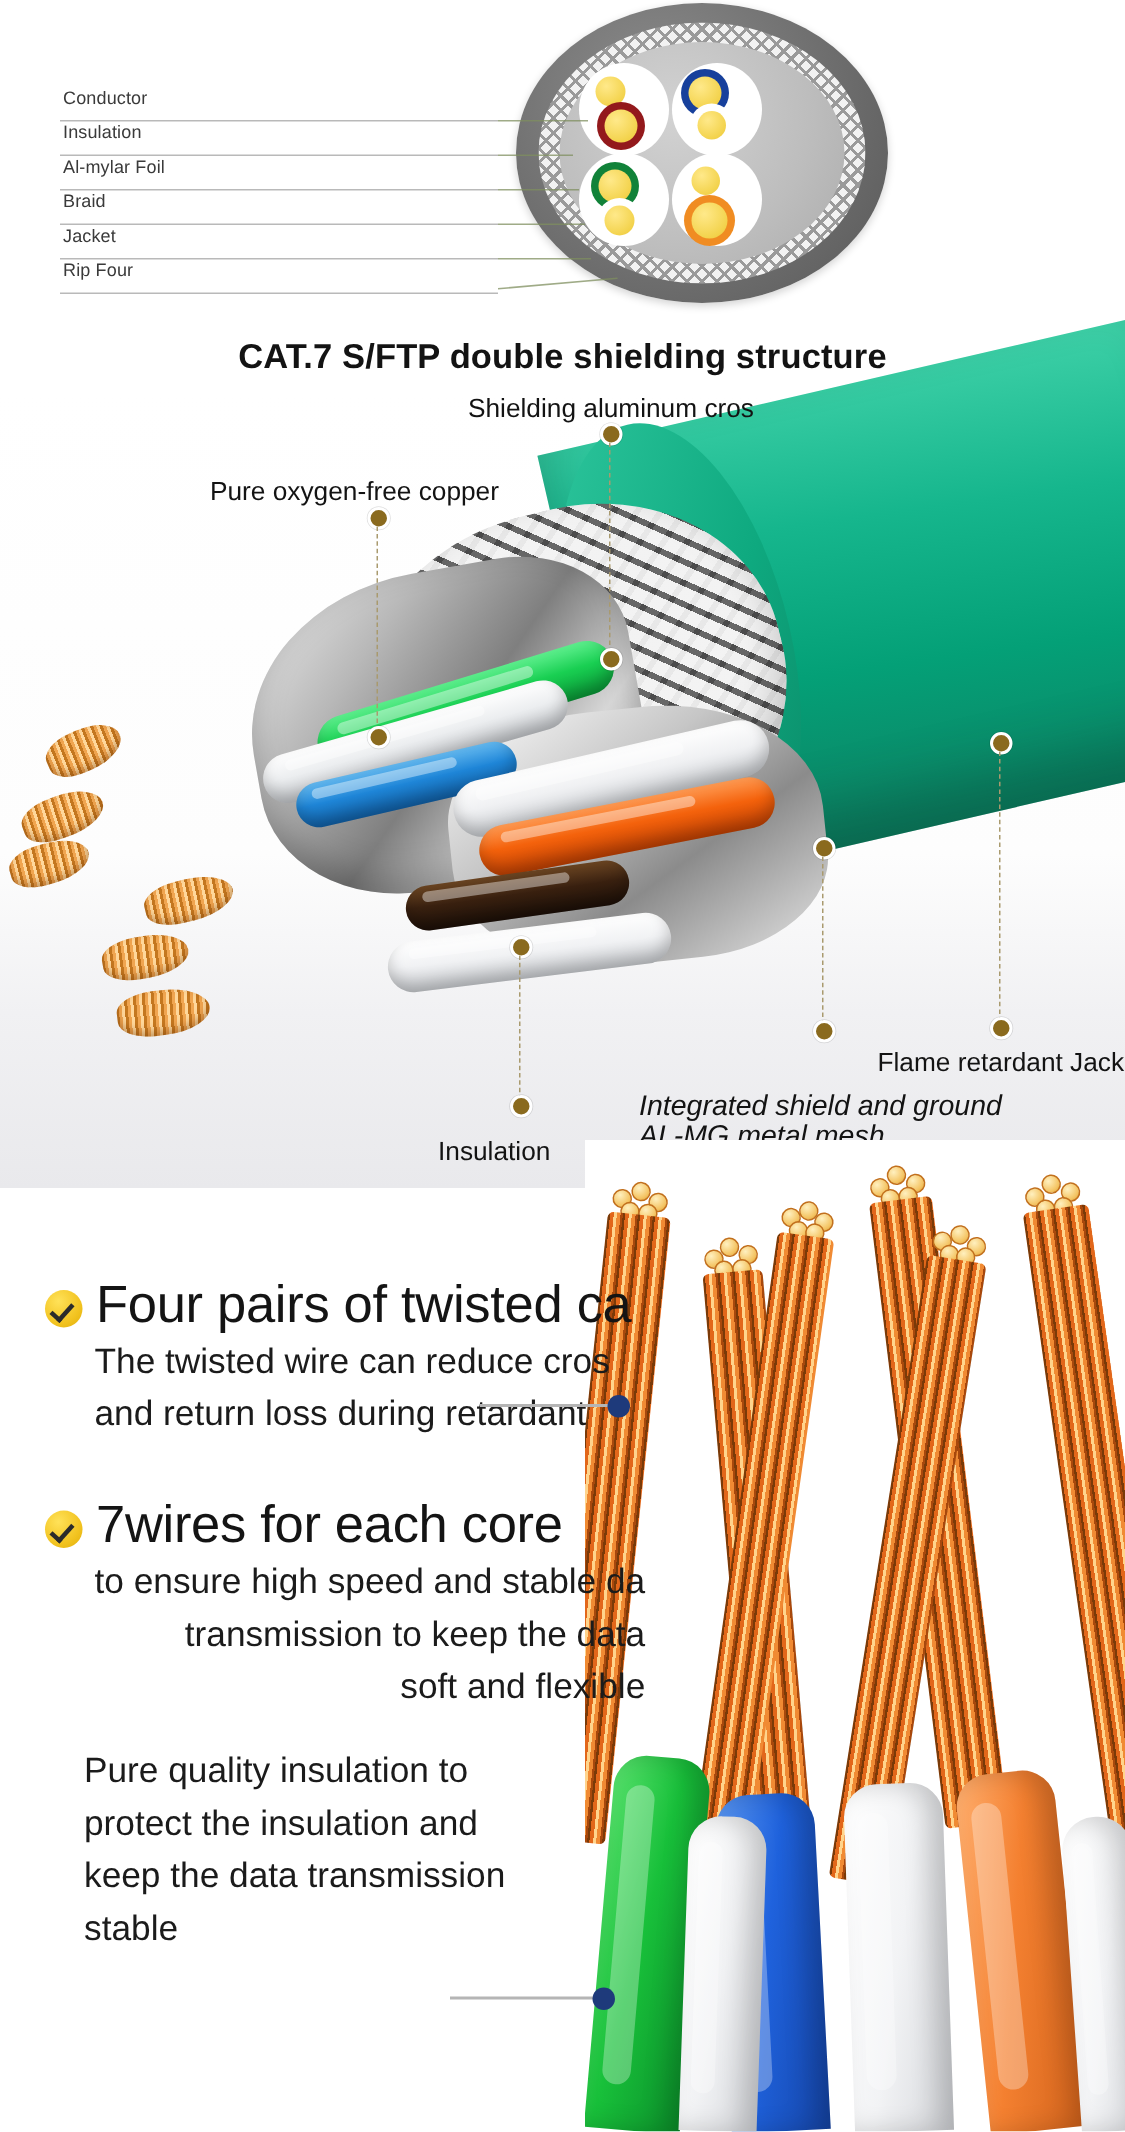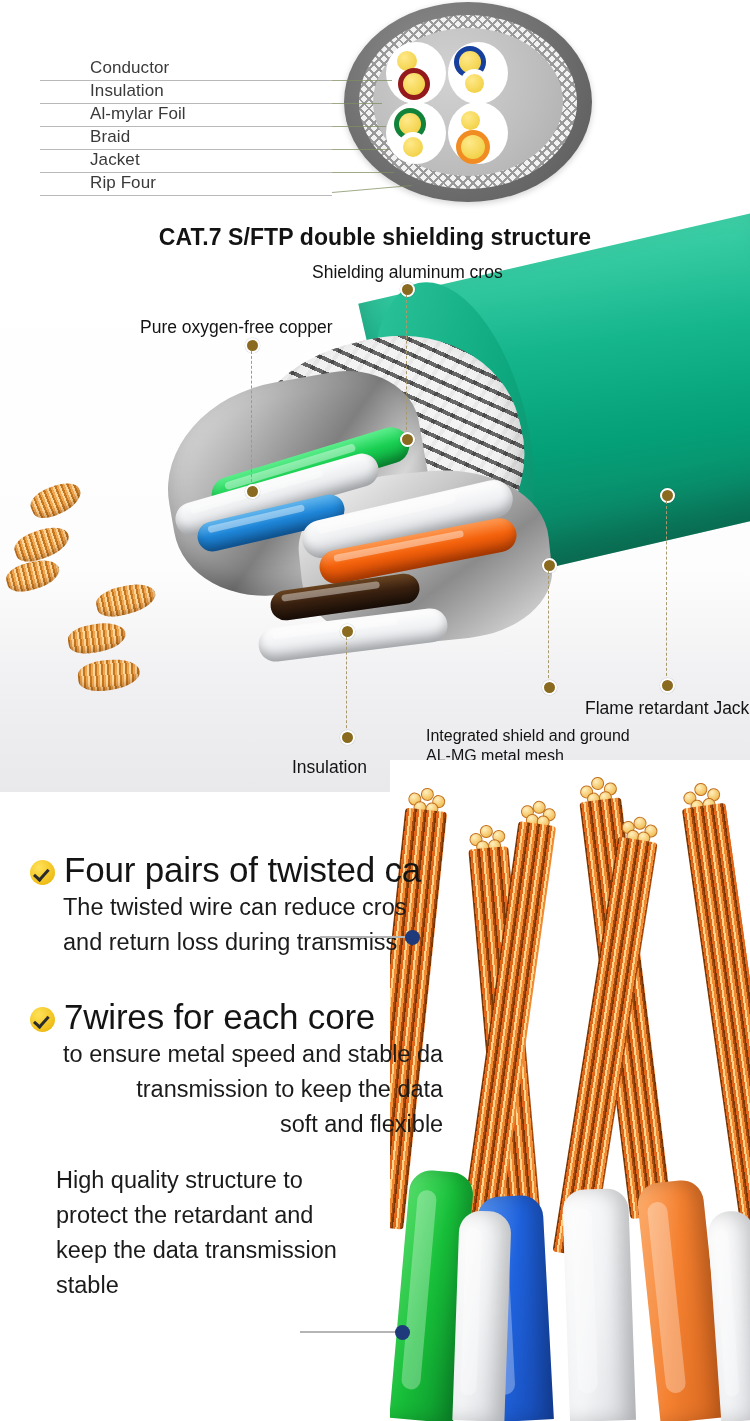--- a/index.html
+++ b/index.html
@@ -32,22 +32,22 @@
   }
   .pair { position:absolute; border-radius:50%; background:#ffffff; }
   .core { position:absolute; border-radius:50%; }
   .core .cu {
     position:absolute; inset:5px; border-radius:50%;
     background:radial-gradient(circle at 36% 32%, #ffe98a, #f3d34d 70%, #e9c53a);
   }
   
   .lbl-row { position:absolute; left:40px; height:1px; background:#b9b9b9; }
   .lbl-txt {
-    position:absolute; left:42px; font-size:17px; color:#3a3a3a;
-    letter-spacing:.1px; white-space:nowrap;margin-left:48px;
+    position:absolute; left:42px; font-size:12px; color:#3a3a3a;
+    letter-spacing:.1px; white-space:nowrap;
   }
   .lead-green { position:absolute; height:1px; background:#7f8f5f; opacity:.75; }
 
   .caption-main {
     position:absolute; width:100%; text-align:center; left:0; top:224px;
     font-size:23px; font-weight:bold; color:#131313; letter-spacing:.1px;
   }
 
   
   #cable-photo { position:absolute; left:0; top:262px; width:750px; height:530px; }
@@ -112,21 +112,21 @@
   .dot-gold {
     position:absolute; width:11px; height:11px; border-radius:50%;
     background:#8a6a1e; border:2.5px solid #ffffff; box-sizing:content-box;
     box-shadow:0 0 0 .5px rgba(0,0,0,.12);
   }
   .dash-v { position:absolute; width:0; border-left:1.6px dashed #a99a6e; }
   .callout {
     position:absolute; font-size:17.5px; color:#131313; white-space:nowrap;
     font-weight:500;
   }
-  .callout.small { font-size:16px; }
+  .callout.small { font-size:19px;font-style:italic; }
 
   
   #features { position:absolute; left:0; top:840px; width:750px; height:581px; }
   .feat { position:absolute; left:30px; }
   .feat-head {
     display:flex; align-items:flex-start; gap:9px;
     font-size:35px; color:#141414; letter-spacing:-.2px; white-space:nowrap;
   }
   .check {
     flex:0 0 auto; width:25px; height:25px; border-radius:50%;
@@ -384,40 +384,40 @@
 
   <div id="features">
 
     <div class="feat" style="top:10px;">
       <div class="feat-head">
         <span class="check"></span>
         <span>Four pairs of twisted ca</span>
       </div>
       <div class="feat-body">
         <div>The twisted wire can reduce cros</div>
-        <div>and return loss during transmiss</div>
+        <div>and return loss during retardant</div>
       </div>
     </div>
 
     <div class="feat" style="top:157px;text-align:right;">
       <div class="feat-head">
         <span class="check"></span>
         <span>7wires for each core</span>
       </div>
       <div class="feat-body">
-        <div>to ensure metal speed and stable da</div>
+        <div>to ensure high speed and stable da</div>
         <div>transmission to keep the data</div>
         <div>soft and flexible</div>
       </div>
     </div>
 
     <div class="feat" style="top:323px;">
       <div class="feat-body" style="margin-left:26px;">
-        <div>High quality structure to</div>
-        <div>protect the retardant and</div>
+        <div>Pure quality insulation to</div>
+        <div>protect the insulation and</div>
         <div>keep the data transmission</div>
         <div>stable</div>
       </div>
     </div>
   </div>
 
   <div>
     <div class="line-gray" style="left:320px;top:936px;width:92px;"></div>
     <div class="dot-navy" style="left:405px;top:930px;"></div>
 

